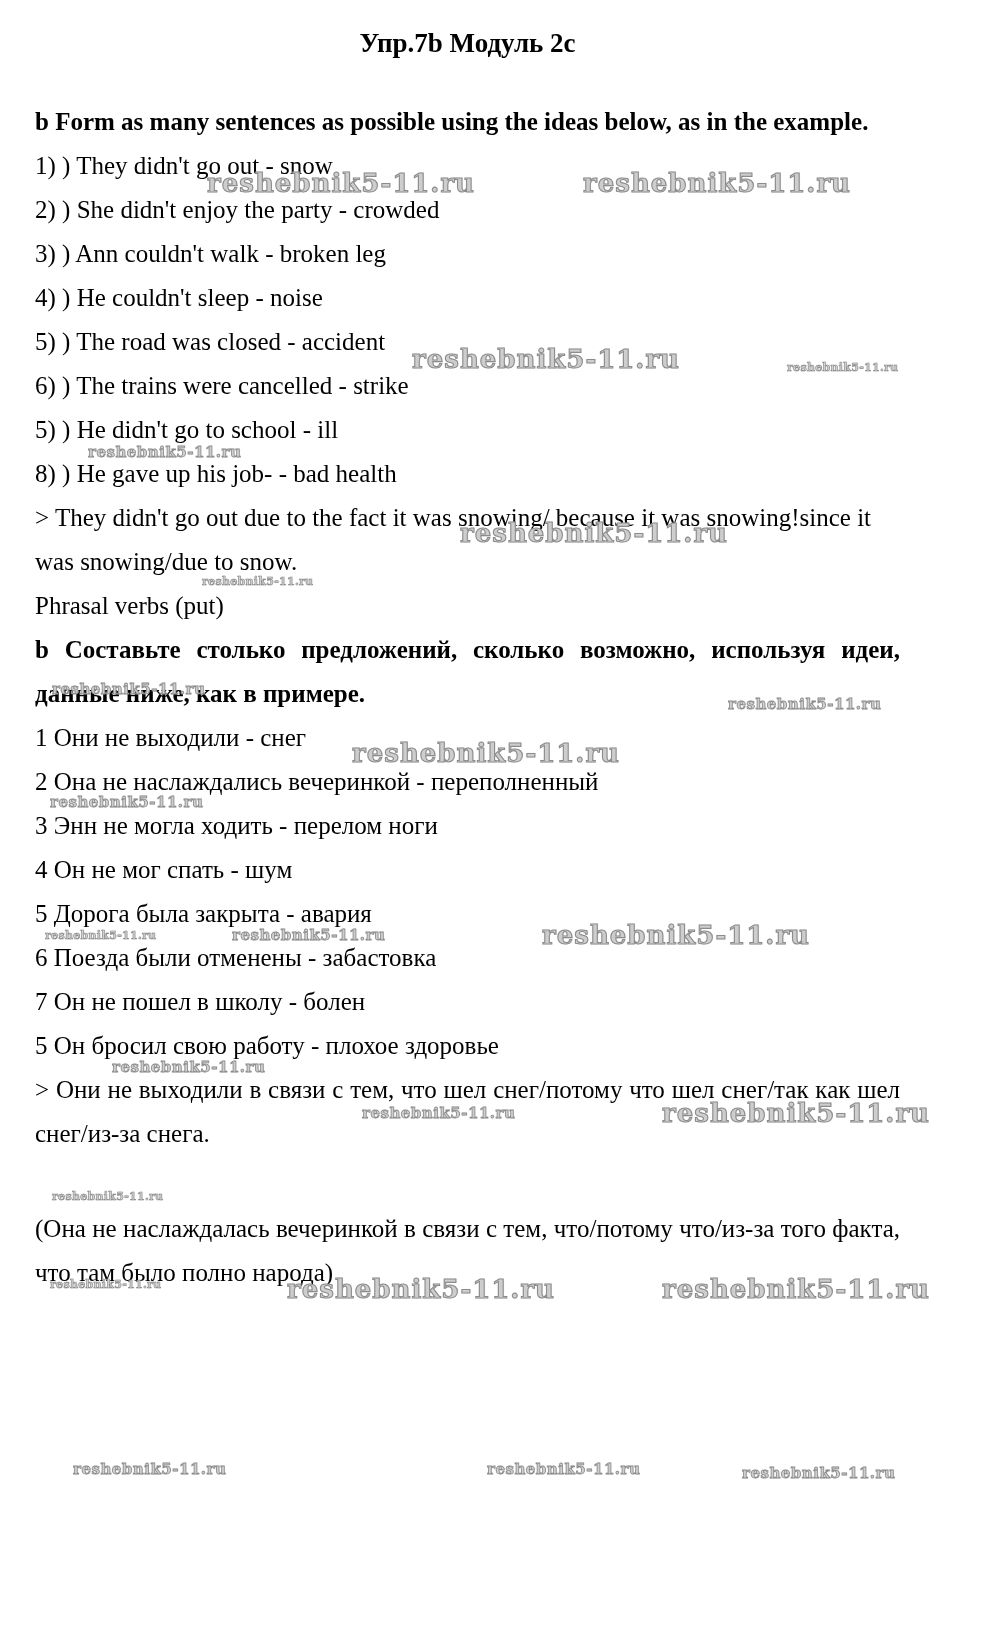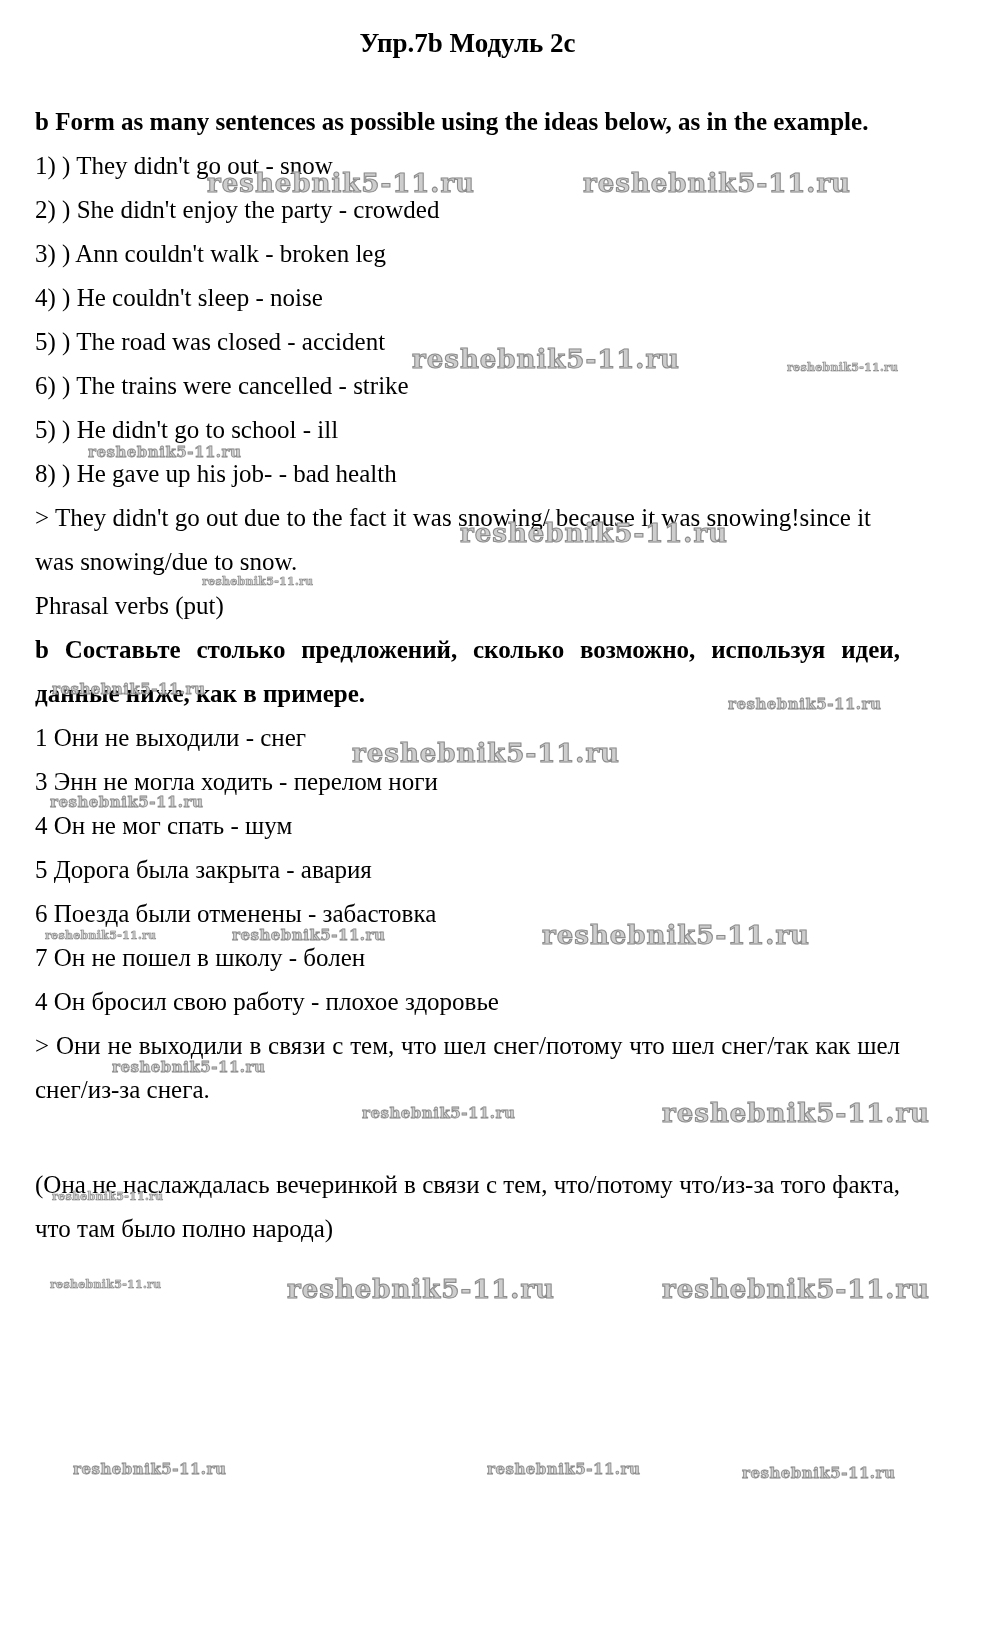--- a/index.html
+++ b/index.html
@@ -88,26 +88,27 @@
     </div>
 
     <p class="line">&gt; They didn't go out due to the fact it was snowing/ because it was snowing!since it was snowing/due to snow.</p>
 
     <p class="line">Phrasal verbs (put)</p>
 
     <p class="line heading ru-heading-gap">b Составьте столько предложений, сколько возможно, используя идеи, данные ниже, как в примере.</p>
 
     <div>
       <p class="line">1 Они не выходили - снег</p>
+      <p class="line">2 Она не наслаждались вечеринкой - переполненный</p>
       <p class="line">3 Энн не могла ходить - перелом ноги</p>
       <p class="line">4 Он не мог спать - шум</p>
       <p class="line">5 Дорога была закрыта - авария</p>
       <p class="line">6 Поезда были отменены - забастовка</p>
       <p class="line">7 Он не пошел в школу - болен</p>
-      <p class="line">4 Он бросил свою работу - плохое здоровье</p>
+      <p class="line">5 Он бросил свою работу - плохое здоровье</p>
     </div>
 
     <p class="line just">&gt; Они не выходили в связи с тем, что шел снег/потому что шел снег/так как шел снег/из-за снега.</p>
 
 
     <p class="line just translation-gap">(Она не наслаждалась вечеринкой в связи с тем, что/потому что/из-за того факта, что там было полно народа)</p>
 
   </div>
 
   <div class="wm-layer">

